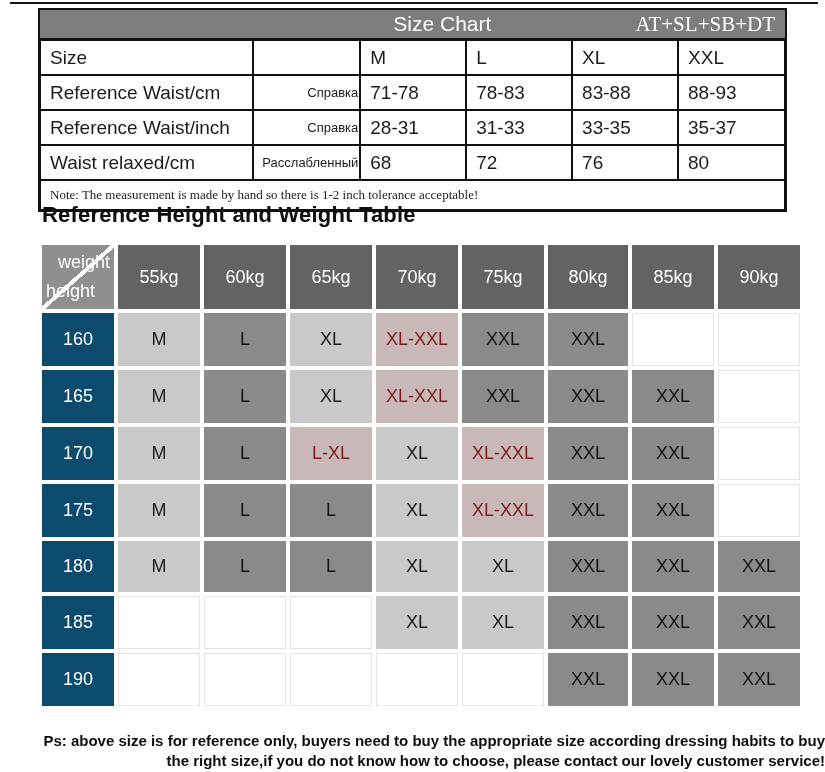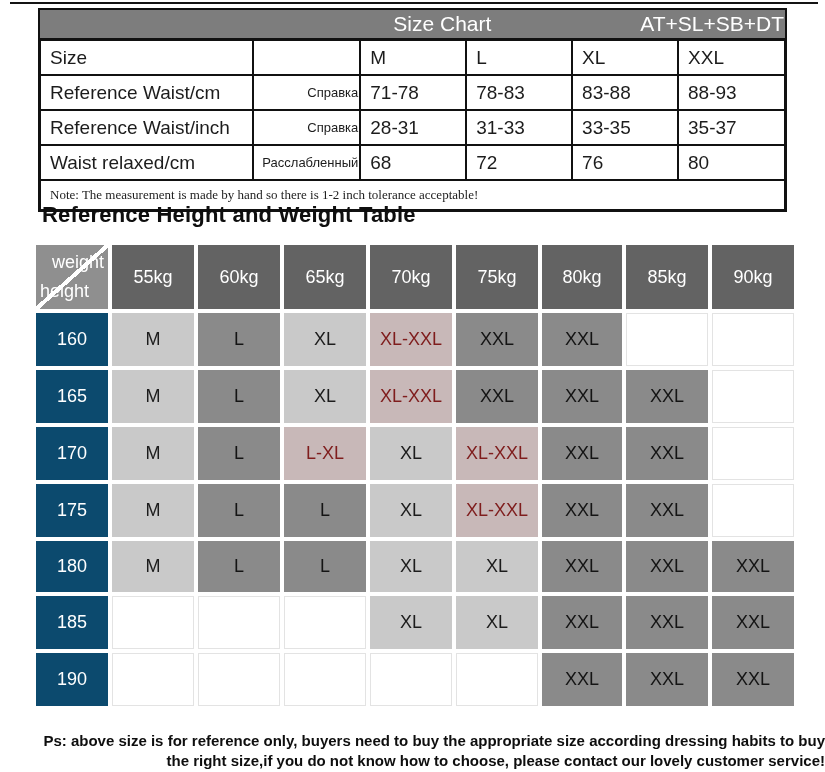--- a/index.html
+++ b/index.html
@@ -19,21 +19,21 @@
   .sc-header{
     box-sizing:border-box;
     background:#7d7d7d;
     border:2px solid #111;border-bottom:none;
     height:30px;
     position:relative;
     color:#fff;font-size:21px;
     display:flex;align-items:center;
   }
   .sc-title{position:absolute;left:54%;transform:translateX(-50%);white-space:nowrap;}
-  .sc-code{margin-left:auto;padding-right:1px;white-space:nowrap;}
+  .sc-code{margin-left:auto;padding-right:10px;white-space:nowrap;font-family:Liberation Serif, serif;}
   table.sc-table{
     width:100%;
     border-collapse:collapse;
     border:3px solid #111;
     table-layout:fixed;
   }
   table.sc-table td{
     border:2px solid #111;
     padding:2px 9px;
     font-size:19px;
@@ -46,21 +46,21 @@
 
   
   .hw-heading{
     position:absolute;left:42px;top:202px;margin:0;
     font-size:22px;font-weight:bold;color:#0e0e0e;
     letter-spacing:.2px;
   }
 
   
   table.hw-table{
-    position:absolute;left:32px;top:241px;
+    position:absolute;left:38px;top:241px;
     border-collapse:separate;border-spacing:4px;
   }
   table.hw-table td{
     text-align:center;vertical-align:middle;
     font-size:18px;
     padding:0;
   }
   td.corner{
     width:72px;height:64px;
     background-color:#8f8f8f;

